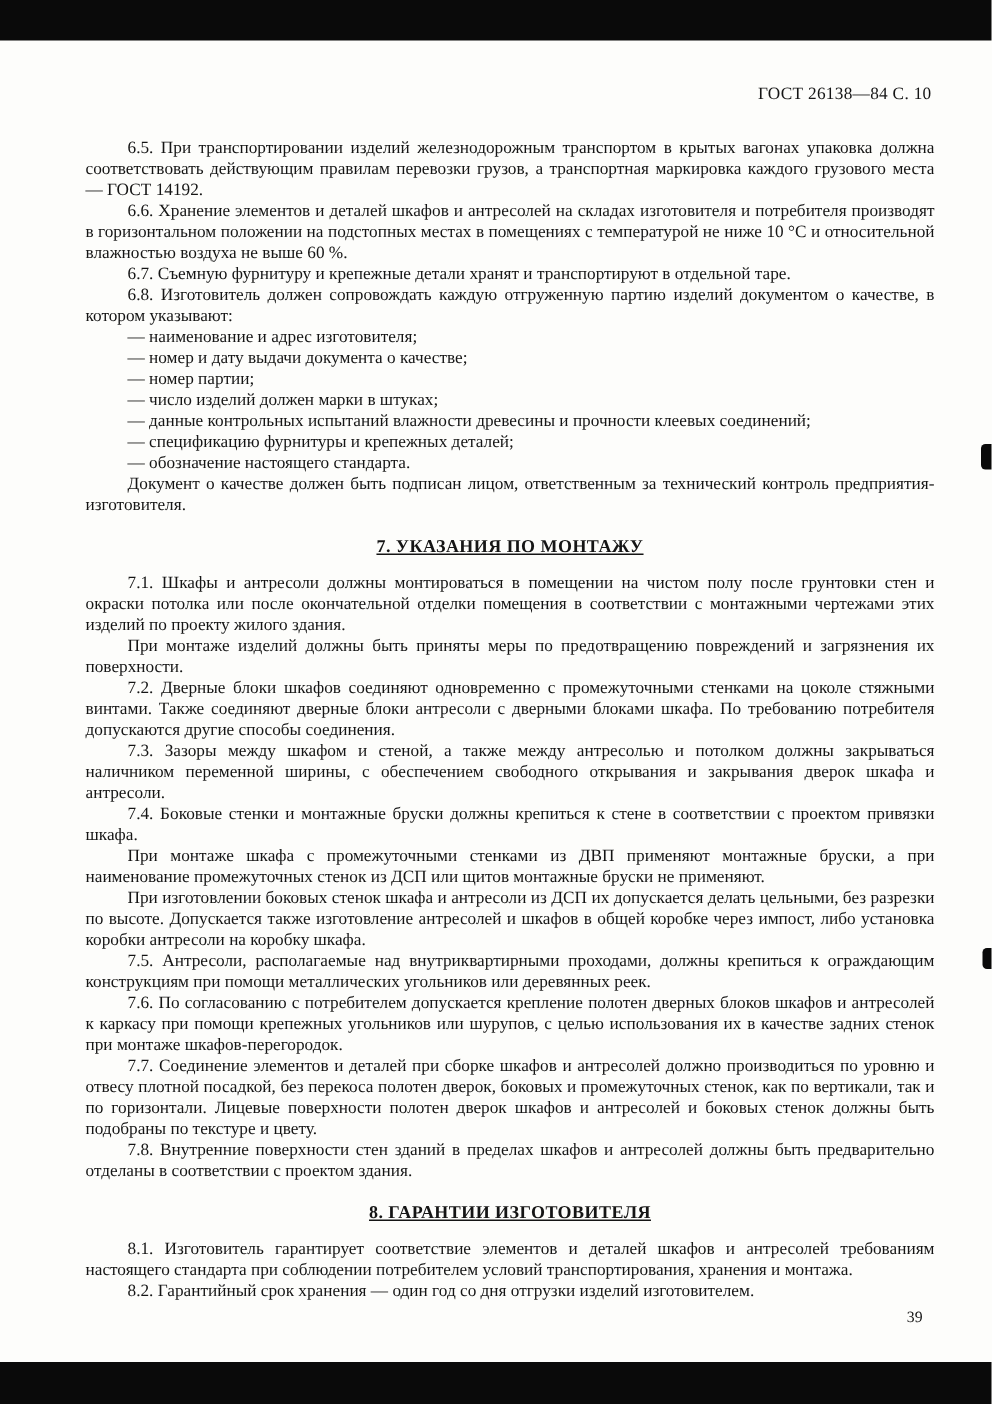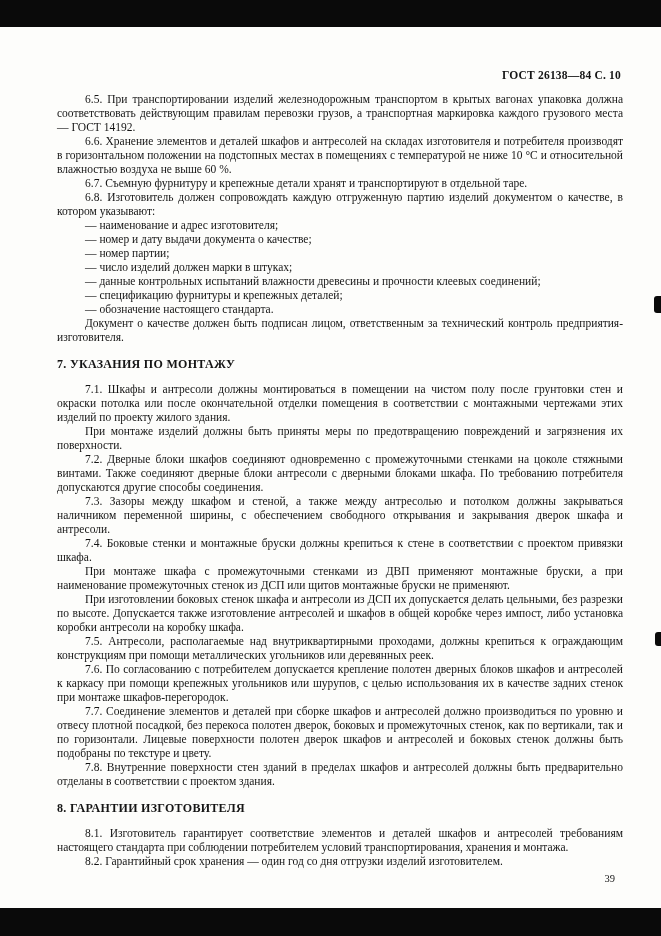--- a/index.html
+++ b/index.html
@@ -30,23 +30,23 @@
     border-radius: 3px 0 0 3px;
   }
   .scan-mark-2 {
     position: absolute; right: 0; top: 632px;
     width: 6px; height: 14px;
     background: #0a0a0a;
     border-radius: 3px 0 0 3px;
   }
   .doc-header {
     position: absolute;
-    top: 69px; right: 40px;
+    top: 57px; right: 40px;
     font-size: 11.5px;
-    font-weight: 700;
+    font-weight: 400;
     letter-spacing: 0.2px;
     white-space: nowrap;
   }
   .content {
     position: absolute;
     top: 92px; left: 57px;
     width: 566px;
     font-size: 11.5px;
     line-height: 14px;
     text-align: justify;
@@ -55,23 +55,24 @@
     margin: 0;
     text-indent: 28px;
   }
   .content p.list-item {
     text-align: left;
   }
   .content h2.section-title {
     margin: 13px 0 11px 0;
     font-size: 12px;
     font-weight: 700;
-    text-align: left;
+    text-align: center;
     text-indent: 0;
     letter-spacing: 0.3px;
+    text-decoration: underline;
   }
   .page-number {
     position: absolute;
     top: 873px; right: 46px;
     font-size: 10.5px;
   }
 </style>
 </head>
 <body>
 

